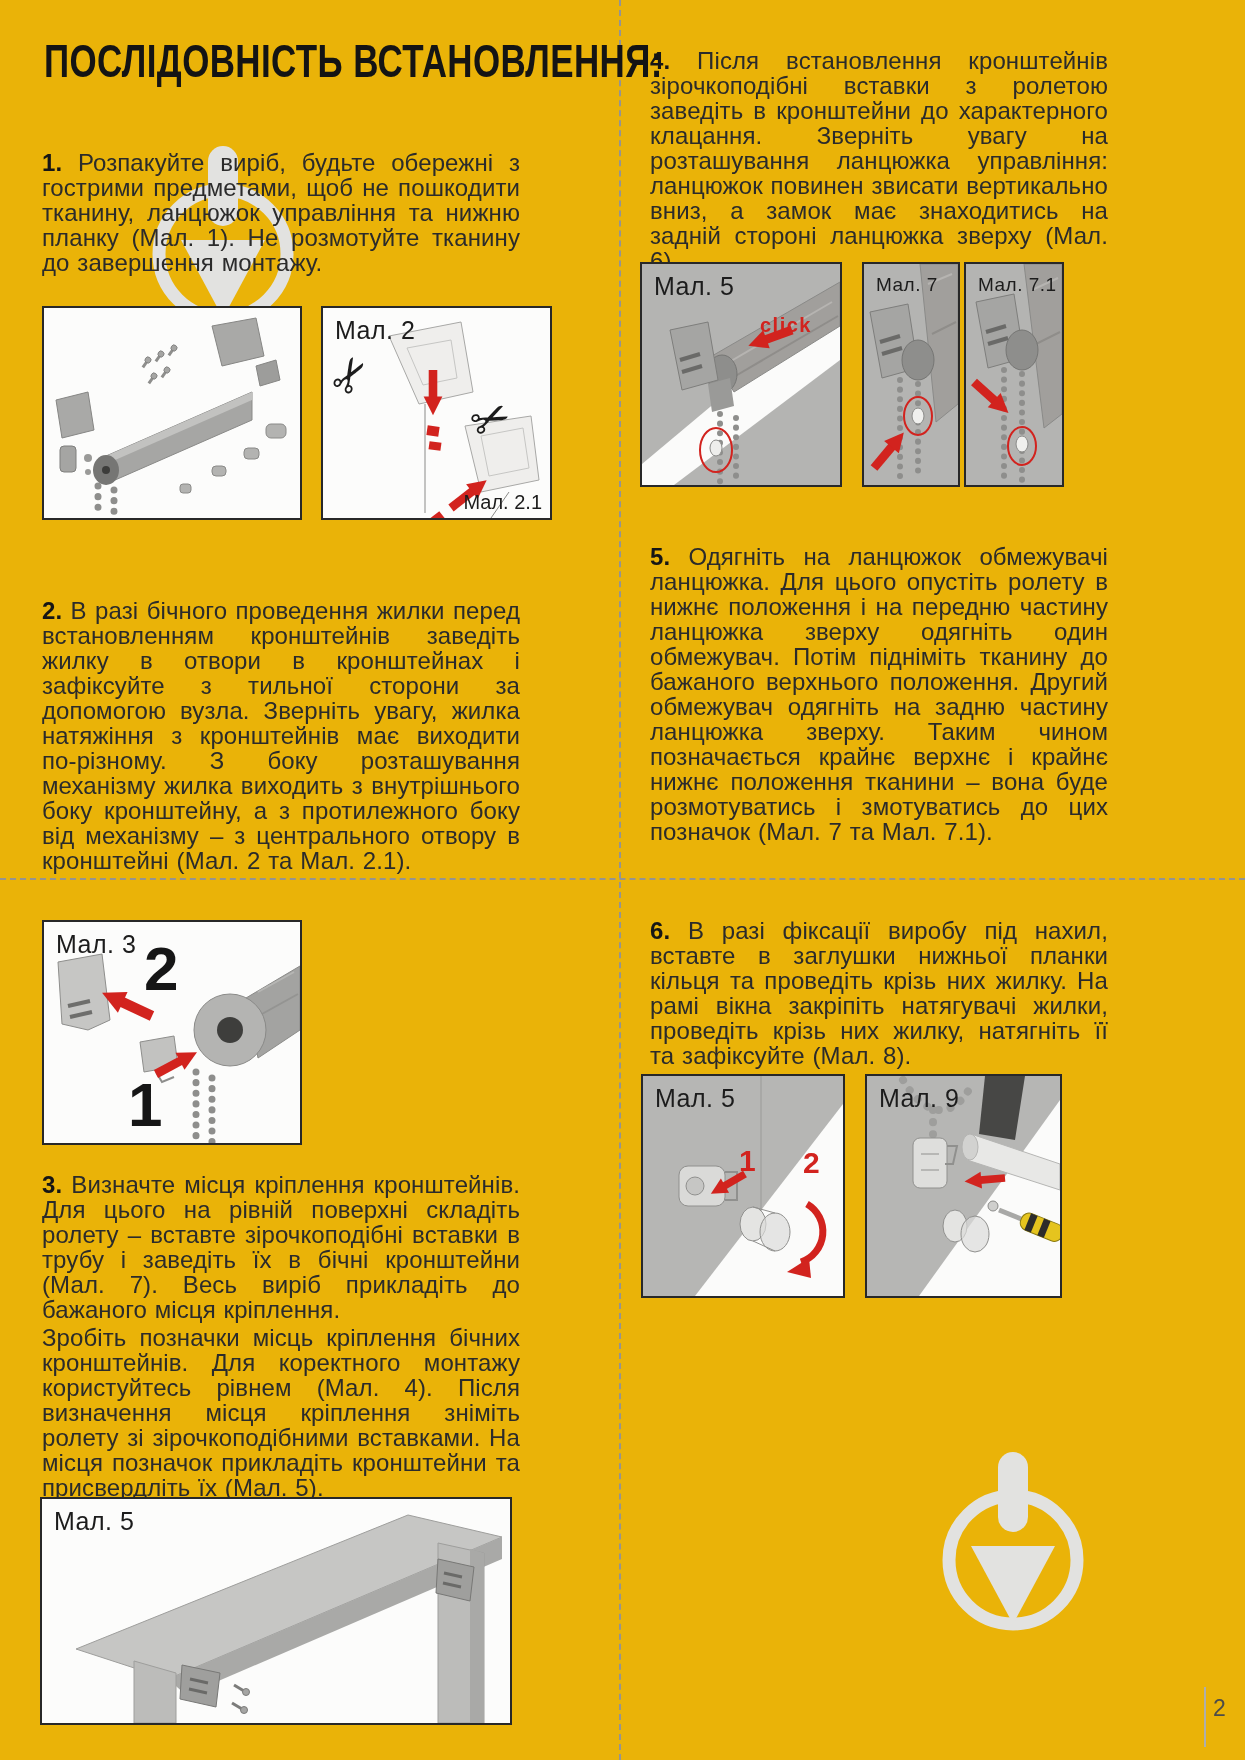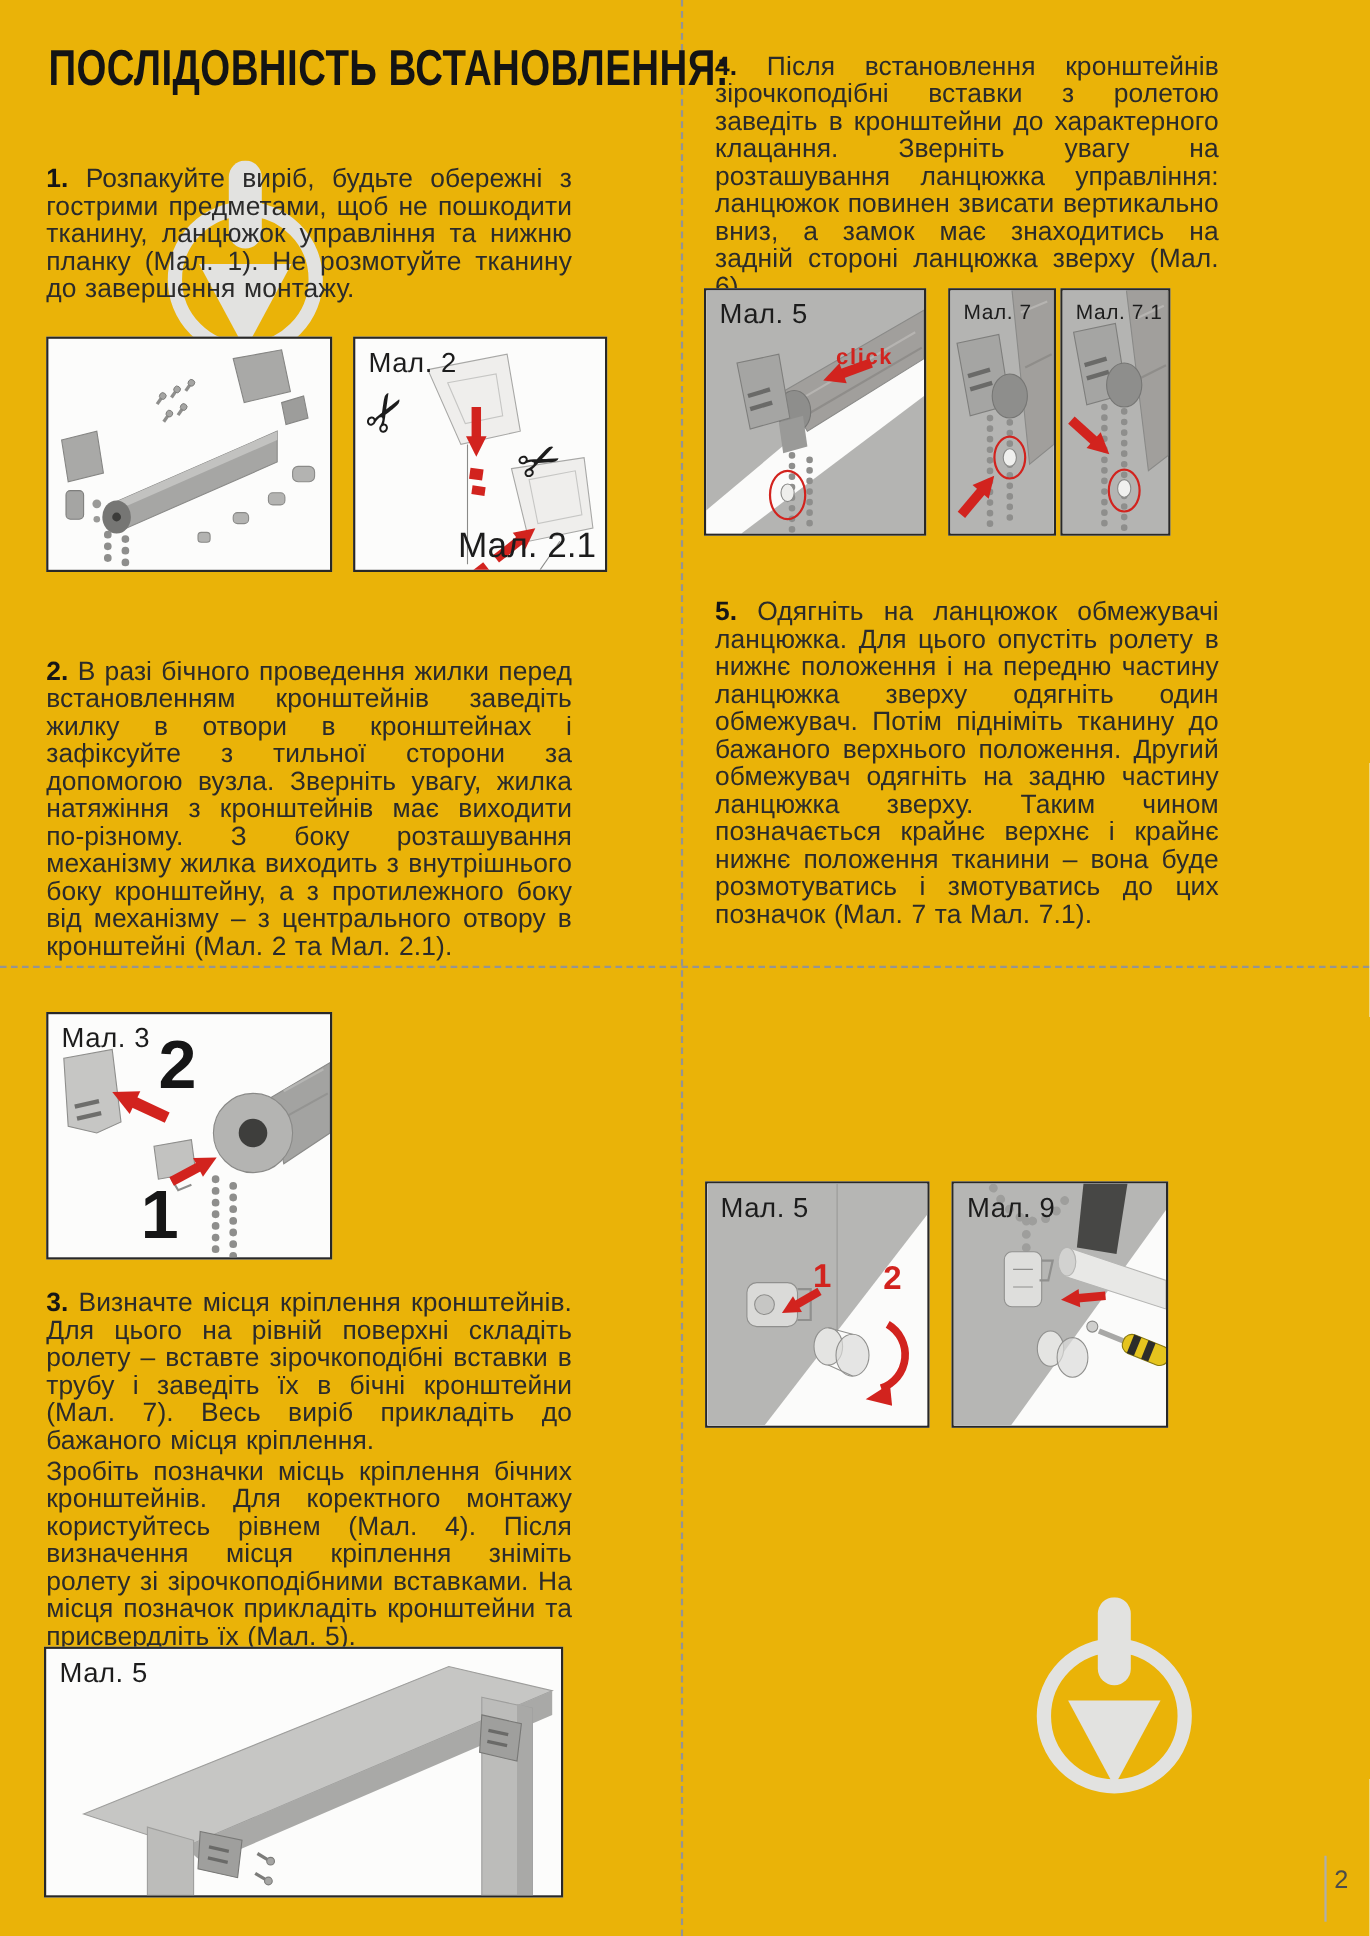--- a/index.html
+++ b/index.html
@@ -12,21 +12,21 @@
        letter-spacing:0.1px;word-spacing:1px;}
   .txt p{margin:0 0 3px 0;}
   .txt b{color:#161616;}
   .vdash{position:absolute;left:619px;top:0;height:1760px;width:0;border-left:2px dashed #949492;}
   .hdash{position:absolute;left:0;top:878px;width:1245px;height:0;border-top:2px dashed #949492;}
   .figbox{position:absolute;background:#fcfcfb;border:2px solid #282828;box-sizing:border-box;}
   .figbox svg{position:absolute;left:0;top:0;width:100%;height:100%;display:block;}
   .figlabel{position:absolute;left:12px;top:8px;font-size:25px;color:#1c1c1c;
             letter-spacing:0.5px;white-space:nowrap;}
   .figlabel.small{font-size:19px;top:10px;}
-  .corner-label{position:absolute;right:8px;bottom:4px;font-size:32px;color:#1c1c1c;white-space:nowrap;margin-left:36px;}
+  .corner-label{position:absolute;right:8px;bottom:4px;font-size:20px;color:#1c1c1c;white-space:nowrap;margin-left:36px;}
   .bignum{position:absolute;font-size:62px;font-weight:700;color:#161616;line-height:1;}
   .rednum{position:absolute;font-size:30px;font-weight:700;color:#d2231e;line-height:1;}
   .click{position:absolute;font-size:20px;font-weight:700;color:#d2231e;letter-spacing:1.5px;}
   .watermark{position:absolute;}
   .pagenum{position:absolute;left:1213px;top:1695px;font-size:23px;color:#4c4c4a;}
   .pagenum-bar{position:absolute;left:1204px;top:1687px;width:2px;height:60px;background:#aeaeac;}
 </style>
 </head>
 <body>
 
@@ -80,20 +80,24 @@
   <div class="txt" style="left:650px;top:48px;width:458px">
     <p><b>4.</b>
        <span>Після встановлення кронштейнів зірочкоподібні вставки з ролетою заведіть в кронштейни до характерного клацання. Зверніть увагу на розташування ланцюжка управління: ланцюжок повинен звисати вертикально вниз, а замок має знаходитись на задній стороні ланцюжка зверху (Мал. 6).</span></p>
   </div>
 
   <div class="txt" style="left:650px;top:544px;width:458px">
     <p><b>5.</b>
        <span>Одягніть на ланцюжок обмежувачі ланцюжка. Для цього опустіть ролету в нижнє положення і на передню частину ланцюжка зверху одягніть один обмежувач. Потім підніміть тканину до бажаного верхнього положення. Другий обмежувач одягніть на задню частину ланцюжка зверху. Таким чином позначається крайнє верхнє і крайнє нижнє положення тканини – вона буде розмотуватись і змотуватись до цих позначок (Мал. 7 та Мал. 7.1).</span></p>
   </div>
 
+  <div class="txt" style="left:650px;top:918px;width:458px">
+    <p><b>6.</b>
+       <span>В разі фіксації виробу під нахил, вставте в заглушки нижньої планки кільця та проведіть крізь них жилку. На рамі вікна закріпіть натягувачі жилки, проведіть крізь них жилку, натягніть її та зафіксуйте (Мал. 8).</span></p>
+  </div>
 
 
   <div class="figbox" style="left:42px;top:306px;width:260px;height:214px">
     <svg viewBox="0 0 256 210">
       <g>
         <g transform="translate(104,52) rotate(35)">
             <rect x="-1.5" y="0" width="3" height="9" fill="#8e8e8c"></rect>
             <circle r="3" fill="#a5a5a3" stroke="#7c7c7a" stroke-width="0.8"></circle>
           </g>
         <g transform="translate(117,46) rotate(35)">

